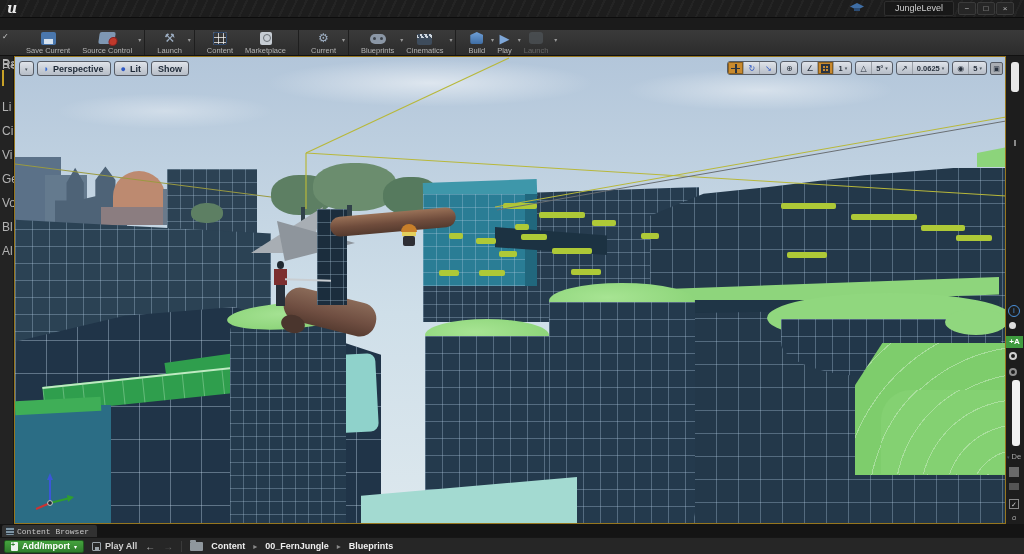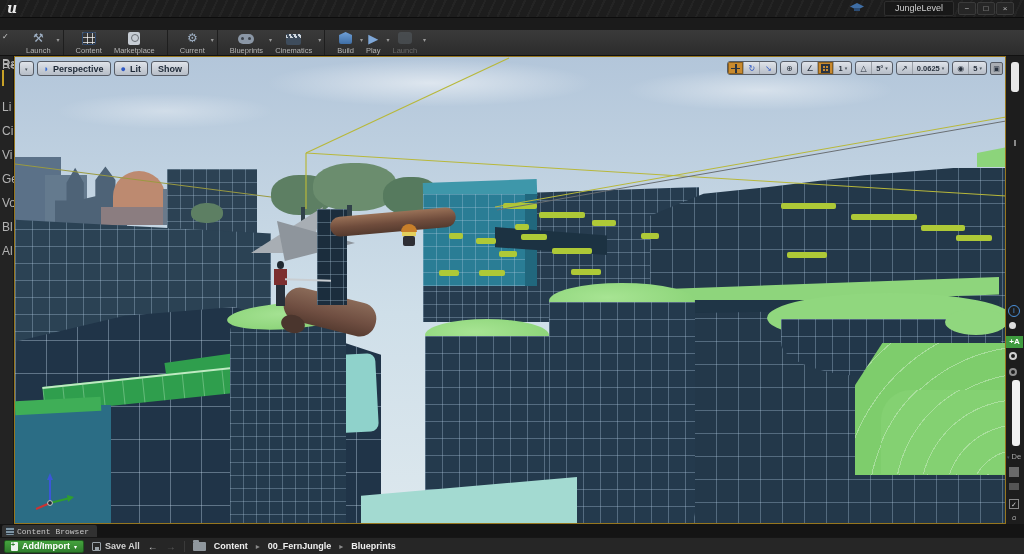--- a/index.html
+++ b/index.html
@@ -157,20 +157,35 @@
     <div class="winbtn" id="btn-min">−</div>
     <div class="winbtn" id="btn-max">□</div>
     <div class="winbtn" id="btn-close">×</div>
   </div>
 
 
   <div id="toolbar">
     <div class="tb-group">
       <div class="tb-btn">
         <div class="ic">
+            <div class="i-save"></div>
+          </div>
+        <div class="lbl">Save Current</div>
+      </div>
+      <div class="tb-btn">
+        <div class="ic">
+            <div class="i-src"></div>
+          </div>
+        <div class="lbl">Source Control</div>
+        <span class="tb-caret">▾</span>
+      </div>
+    </div>
+    <div class="tb-group">
+      <div class="tb-btn">
+        <div class="ic">
             <span class="i-glyph">⚒</span>
           </div>
         <div class="lbl">Launch</div>
         <span class="tb-caret">▾</span>
       </div>
     </div>
     <div class="tb-group">
       <div class="tb-btn">
         <div class="ic">
             <div class="i-content"></div>
@@ -488,21 +503,21 @@
     </div>
   </div>
   <div id="cb-bar">
     <div id="add-btn">
       <div class="i-page"></div>
       <span>Add/Import</span>
       <span style="font-size:6px;">▾</span>
     </div>
     <div id="saveall">
       <div class="i-floppy"></div>
-      <span>Save All</span>
+      <span>Play All</span>
     </div>
     <span class="nav-arrow" id="nav-back">←</span>
     <span class="nav-arrow" id="nav-fwd">→</span>
     <div class="cb-sep"></div>
     <div class="i-folder"></div>
     <span class="crumb">Content</span>
     <span class="crumb-sep">▸</span>
     <span class="crumb">00_FernJungle</span>
     <span class="crumb-sep">▸</span>
     <span class="crumb">Blueprints</span>

